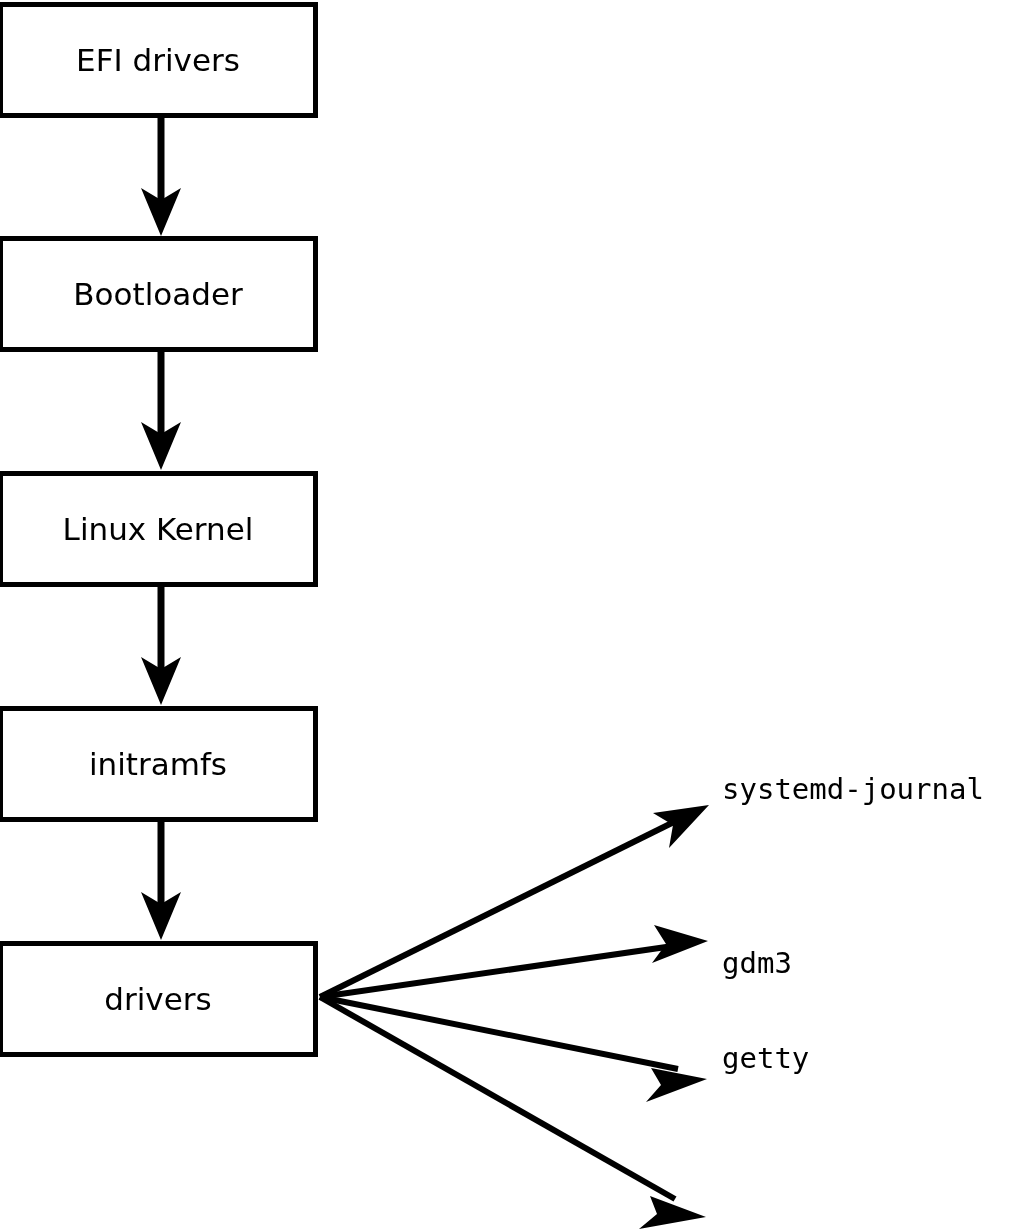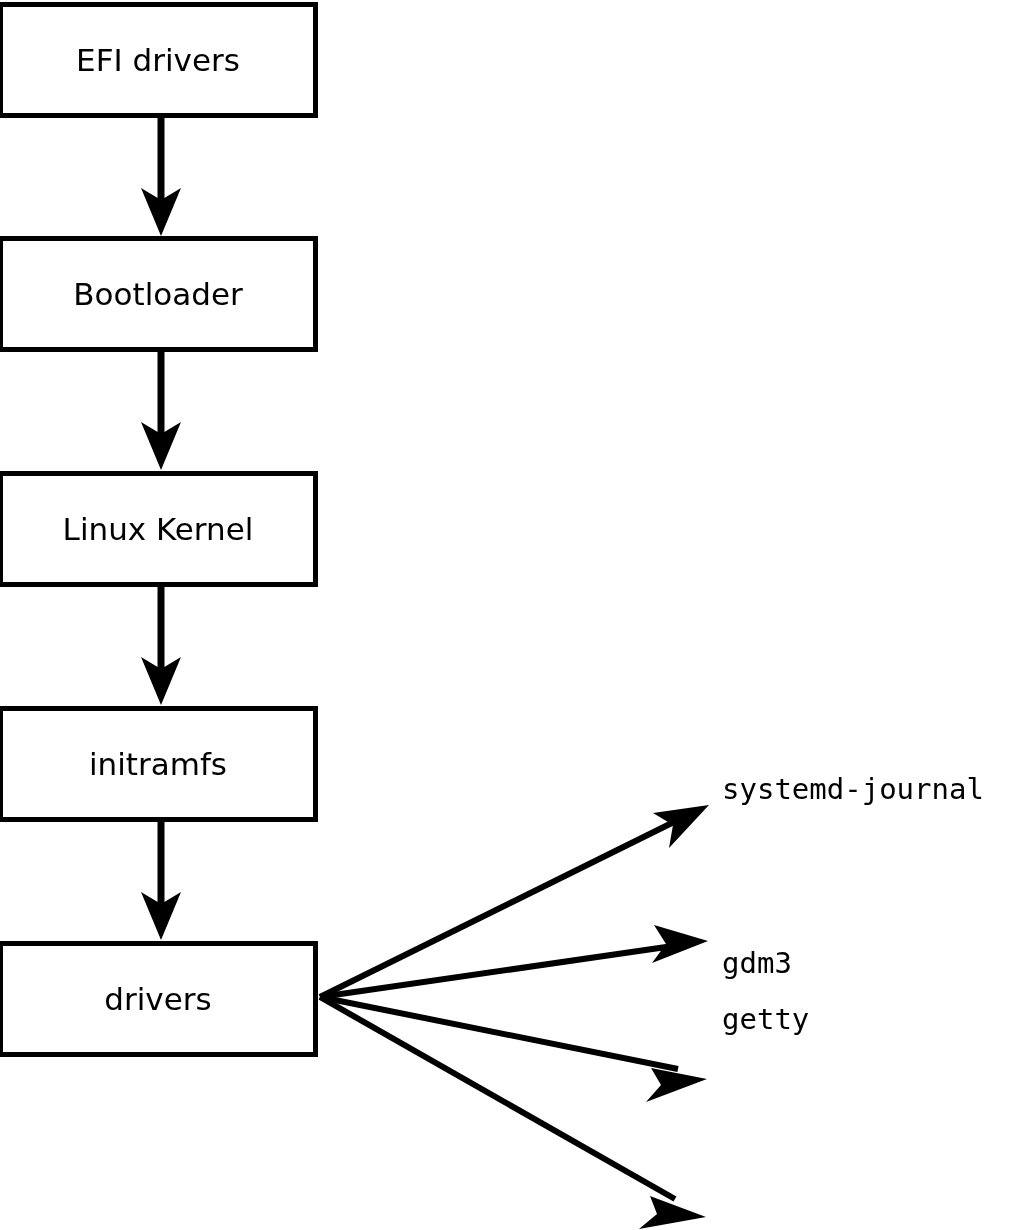--- a/index.html
+++ b/index.html
@@ -124,18 +124,18 @@
   </div>
 
   <div class="node-box" style="left:-2px; top:941px; width:320px; height:116px;">
     <span class="node-label">drivers</span>
   </div>
 
   <div class="leaf-label" style="left:722px; top:775px;">systemd-journal</div>
 
   <div class="leaf-label" style="left:722px; top:916px;margin-top:33px;">gdm3</div>
 
-  <div class="leaf-label" style="left:722px; top:1005px;">getty</div>
+  <div class="leaf-label" style="left:722px; top:1044px;">getty</div>
 
   <div class="leaf-label" style="left:712px; top:1232px;">sshd</div>
 
 
 </div>
 
 </body></html>

